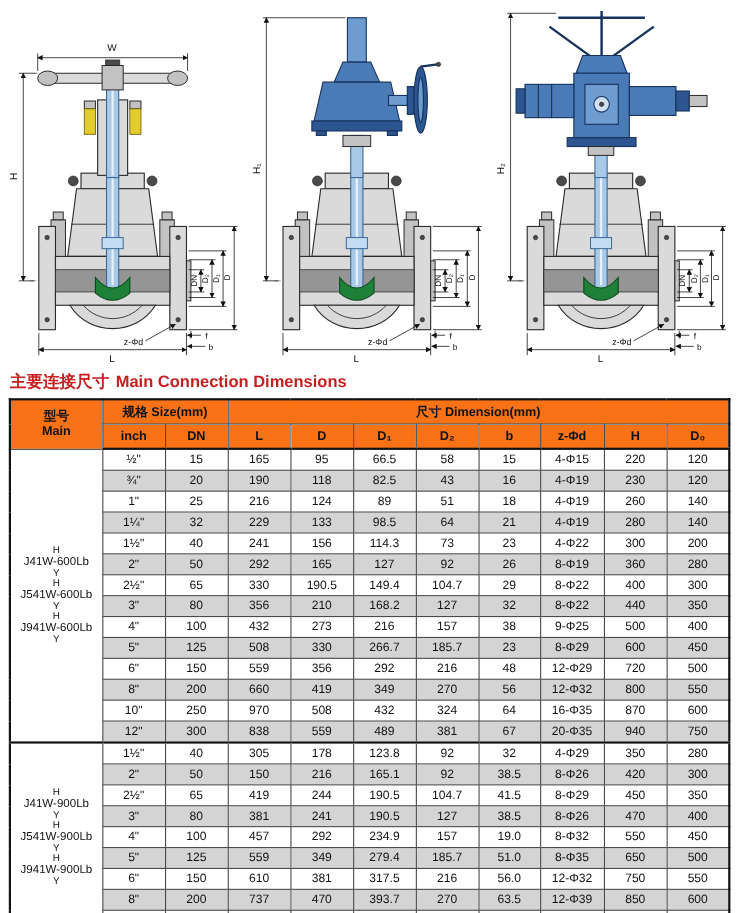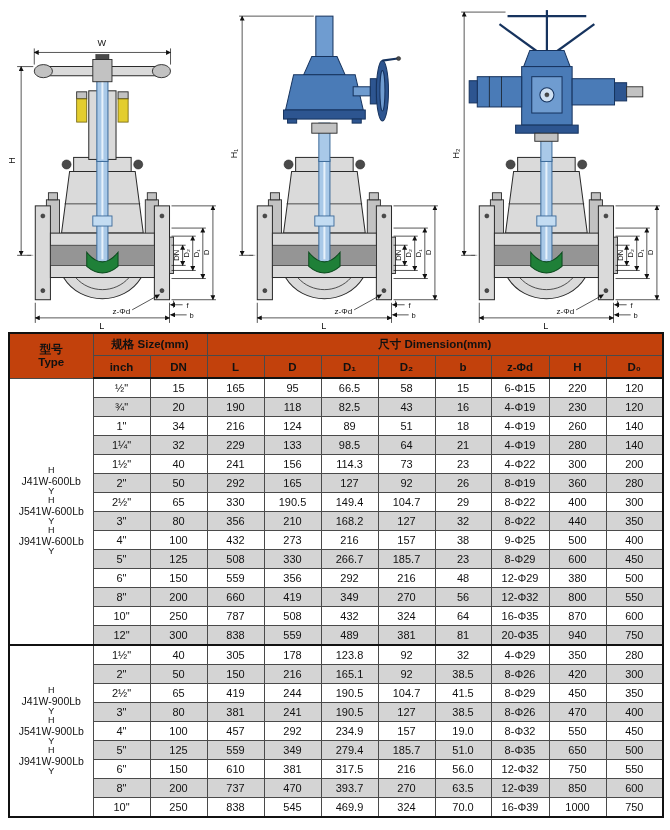--- a/index.html
+++ b/index.html
@@ -31,21 +31,21 @@
   .za{text-anchor:end;font-size:8px;}
 
   
   .title{color:#c42020;font-size:15px;font-weight:bold;margin:6px 0 5px 9px;}
   .title span{margin-right:2px;}
 
   
   table{border-collapse:collapse;width:654px;margin:0 8px;table-layout:fixed;border:2px solid #111;}
   th,td{border:1px solid #4a4a4a;text-align:center;vertical-align:middle;
         font-size:11px;padding:0;height:18px;color:#111;overflow:hidden;white-space:nowrap;}
-  thead th{background:#c2410c;height:21px;font-weight:bold;font-size:11.5px;}
+  thead th{background:#f97316;height:21px;font-weight:bold;font-size:11.5px;}
   thead tr:last-child th{border-bottom:2px solid #111;}
   tr.stripe td{background:#d4d4d4;}
   td.type-cell{background:#ffffff;vertical-align:middle;}
   tr.group-start td{border-top:2px solid #111;}
   .tl{font-size:10.5px;line-height:12px;}
   .tl.tiny{font-size:9px;line-height:9px;}
   .th2l div{line-height:13px;}
 </style>
 </head>
 <body>
@@ -208,40 +208,44 @@
       </g>
       <g>
         <line x1="56" y1="10" x2="12" y2="10" class="dim"></line>
         <line x1="26" y1="251" x2="12" y2="251" class="dim"></line>
         <line x1="15" y1="10" x2="15" y2="251" class="dim" marker-start="url(#arr)" marker-end="url(#arr)"></line>
         <text transform="rotate(-90 9.5 150)" x="9.5" y="150" class="dt2">H₂</text>
       </g>
     </svg>
   </div>
 
+  <div class="title">
+    <span>主要连接尺寸</span>
+    <span>Main Connection Dimensions</span>
+  </div>
 
   <table>
     <colgroup>
       <col style="width:84px">
         <col style="width:57px">
         <col style="width:57px">
       <col style="width:57px">
         <col style="width:57px">
         <col style="width:57px">
       <col style="width:57px">
         <col style="width:56px">
         <col style="width:58px">
       <col style="width:57px">
         <col style="width:57px">
     </colgroup>
     <thead>
       <tr>
         <th rowspan="2" class="th2l">
           <div>型号</div>
-          <div>Type</div>
+          <div>Main</div>
         </th>
         <th colspan="2">规格 Size(mm)</th>
         <th colspan="8">尺寸 Dimension(mm)</th>
       </tr>
       <tr>
         <th>inch</th>
         <th>DN</th>
         <th>L</th>
         <th>D</th>
         <th>D₁</th>
@@ -265,39 +269,39 @@
             <div class="tl">J941W-600Lb</div>
             <div class="tl tiny">Y</div>
           </td>
           <td>½"</td>
           <td>15</td>
           <td>165</td>
           <td>95</td>
           <td>66.5</td>
           <td>58</td>
           <td>15</td>
-          <td>6-Φ15</td>
+          <td>4-Φ15</td>
           <td>220</td>
           <td>120</td>
         </tr>
         <tr class="stripe">
           <td>¾"</td>
           <td>20</td>
           <td>190</td>
           <td>118</td>
           <td>82.5</td>
           <td>43</td>
           <td>16</td>
           <td>4-Φ19</td>
           <td>230</td>
           <td>120</td>
         </tr>
         <tr class="">
           <td>1"</td>
-          <td>34</td>
+          <td>25</td>
           <td>216</td>
           <td>124</td>
           <td>89</td>
           <td>51</td>
           <td>18</td>
           <td>4-Φ19</td>
           <td>260</td>
           <td>140</td>
         </tr>
         <tr class="stripe">
@@ -386,55 +390,55 @@
         </tr>
         <tr class="">
           <td>6"</td>
           <td>150</td>
           <td>559</td>
           <td>356</td>
           <td>292</td>
           <td>216</td>
           <td>48</td>
           <td>12-Φ29</td>
-          <td>380</td>
+          <td>720</td>
           <td>500</td>
         </tr>
         <tr class="stripe">
           <td>8"</td>
           <td>200</td>
           <td>660</td>
           <td>419</td>
           <td>349</td>
           <td>270</td>
           <td>56</td>
           <td>12-Φ32</td>
           <td>800</td>
           <td>550</td>
         </tr>
         <tr class="">
           <td>10"</td>
           <td>250</td>
-          <td>787</td>
+          <td>970</td>
           <td>508</td>
           <td>432</td>
           <td>324</td>
           <td>64</td>
           <td>16-Φ35</td>
           <td>870</td>
           <td>600</td>
         </tr>
         <tr class="stripe">
           <td>12"</td>
           <td>300</td>
           <td>838</td>
           <td>559</td>
           <td>489</td>
           <td>381</td>
-          <td>81</td>
+          <td>67</td>
           <td>20-Φ35</td>
           <td>940</td>
           <td>750</td>
         </tr>
         <tr class=" group-start">
           <td rowspan="9" class="type-cell">
             <div class="tl tiny">H</div>
             <div class="tl">J41W-900Lb</div>
             <div class="tl tiny">Y</div>
             <div class="tl tiny">H</div>

